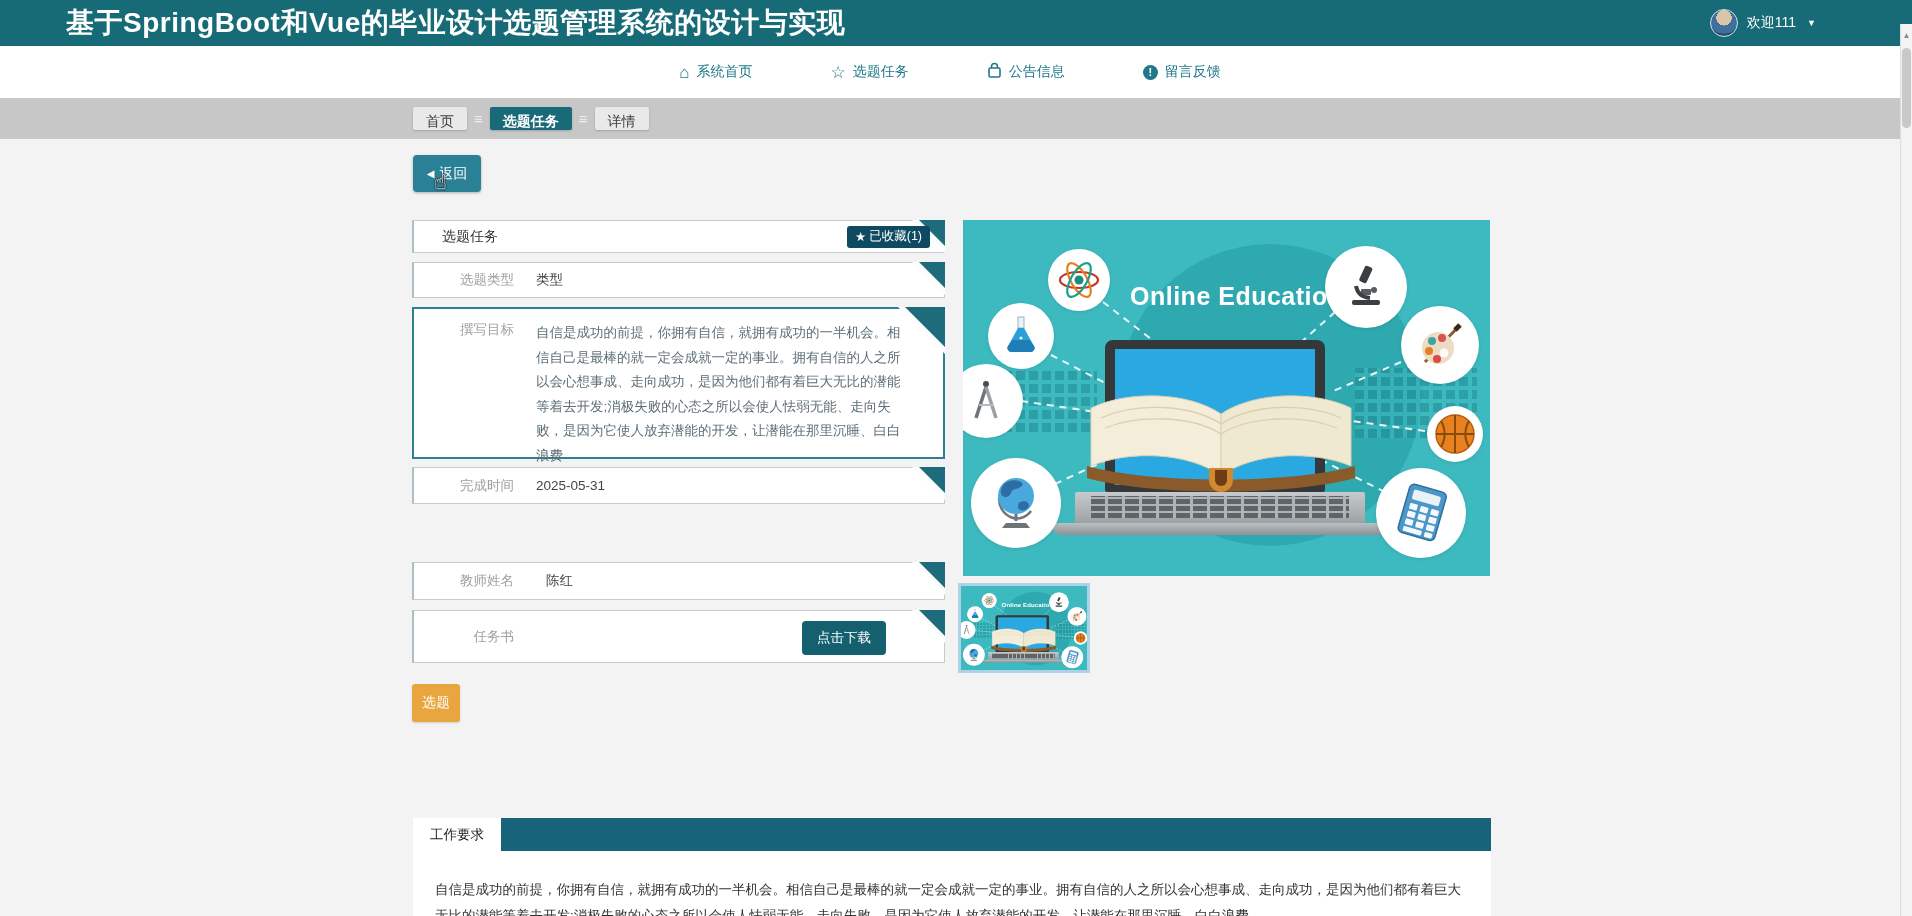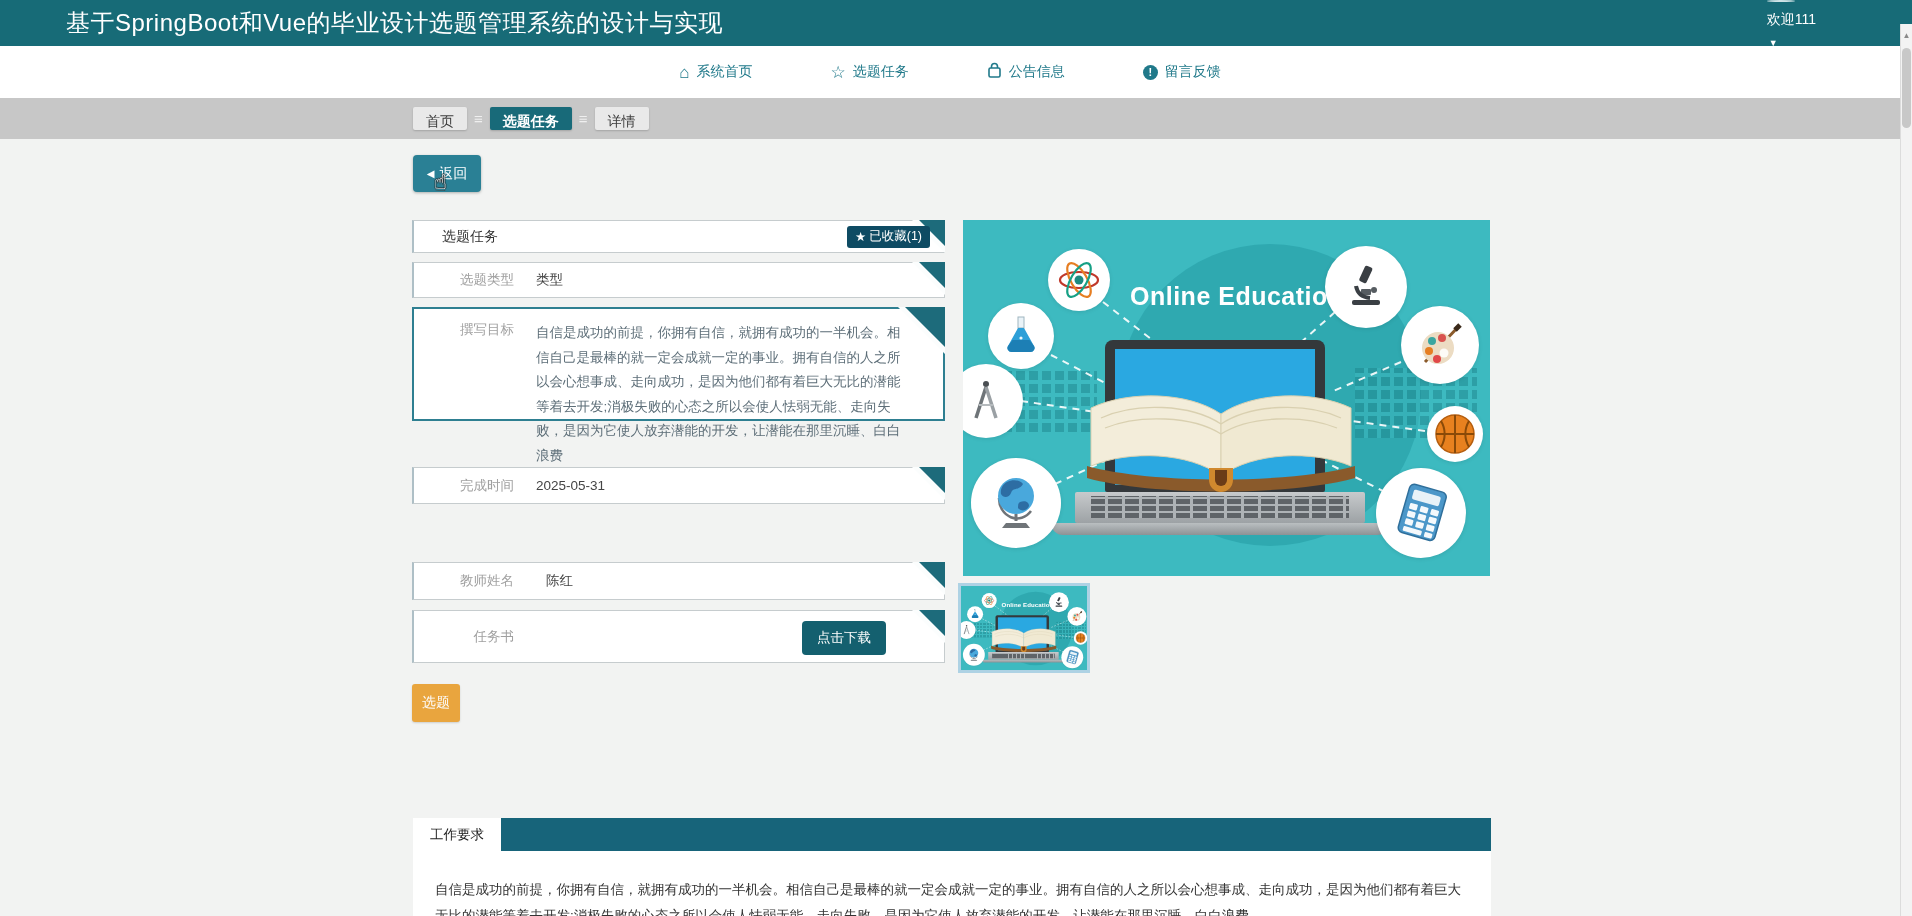--- a/index.html
+++ b/index.html
@@ -2,22 +2,22 @@
 <html><head>
 <meta charset="utf-8">
 <style>
   * { margin:0; padding:0; box-sizing:border-box; }
   html,body { width:1912px; height:916px; overflow:hidden; }
   body { font-family:"Liberation Sans","DejaVu Sans",sans-serif; background:#f2f3f2; }
   .page { position:relative; width:1912px; height:916px; background:#f2f3f2; overflow:hidden; }
 
   
   .hdr { position:absolute; top:0; left:0; right:0; height:46px; background:#176b77; }
-  .hdr-title { position:absolute; left:66px; top:0; line-height:46px; color:#fff; font-size:24px; font-weight:normal; letter-spacing:.5px; }
-  .user { position:absolute; right:96px; top:0; height:46px; display:flex; gap:9px; color:#fff; font-size:14px; cursor:pointer;flex-direction:column; }
+  .hdr-title { position:absolute; left:66px; top:0; line-height:46px; color:#fff; font-size:28px; font-weight:bold; letter-spacing:.5px; }
+  .user { position:absolute; right:96px; top:0; height:46px; display:flex; align-items:center; gap:9px; color:#fff; font-size:14px; cursor:pointer; }
   .avatar { width:28px; height:28px; border-radius:50%; border:1px solid #cfe3e6;
             background:radial-gradient(circle at 50% 30%, #d9c6a9 0 34%, #3e6f9e 35% 70%, #2b4e70 71%); }
   .caret { font-size:9px; margin-left:2px; }
 
   
   .nav { position:absolute; top:46px; left:0; right:12px; height:52px; background:#fff;
          display:flex; justify-content:center; align-items:center; gap:78px; }
   .nav-item { display:flex; align-items:center; gap:7px; color:#20798a; font-size:14px; cursor:pointer; }
   .nav-glyph { font-size:17px; line-height:1; }
   .info-badge { width:15px; height:15px; border-radius:50%; background:#20798a; color:#fff; font-size:11px;
@@ -42,21 +42,21 @@
 
   
   .fr { position:absolute; left:412px; width:533px; background:#fff; border:1px solid #c6ccce;
         border-left:2px solid #aebfc6; display:flex; align-items:center; }
   .fr::before { content:""; position:absolute; top:-1px; right:-1px; z-index:1;
                 border-top:33px solid #fbfdfd; border-left:33px solid transparent; }
   .fr::after { content:""; position:absolute; top:-1px; right:-1px; z-index:2;
                border-top:26px solid #1d6b7b; border-left:26px solid transparent; }
   .r-head  { top:220px; height:33px; }
   .r-type  { top:262px; height:36px; }
-  .r-goal  { top:307px; height:114px; border:2px solid #2e7f91; align-items:flex-start; padding-top:12px; }
+  .r-goal  { top:307px; height:152px; border:2px solid #2e7f91; align-items:flex-start; padding-top:12px; }
   .r-goal::before { border-top-width:47px; border-left-width:47px; top:-2px; right:-2px; }
   .r-goal::after  { border-top-width:40px; border-left-width:40px; top:-2px; right:-2px; }
   .r-date  { top:467px; height:37px; }
   .r-tid   { top:514px; height:37px; }
   .r-tname { top:562px; height:38px;gap:10px; }
   .r-task  { top:610px; height:53px; }
   .panel-title { margin-left:28px; font-size:14px; color:#333; }
   .flabel { width:100px; text-align:right; color:#a0a0a0; font-size:13.5px; flex:none; }
   .fvalue { margin-left:22px; color:#444; font-size:13.5px; }
   .r-goal .fvalue { width:374px; line-height:24.5px; color:#5d6e78; }

